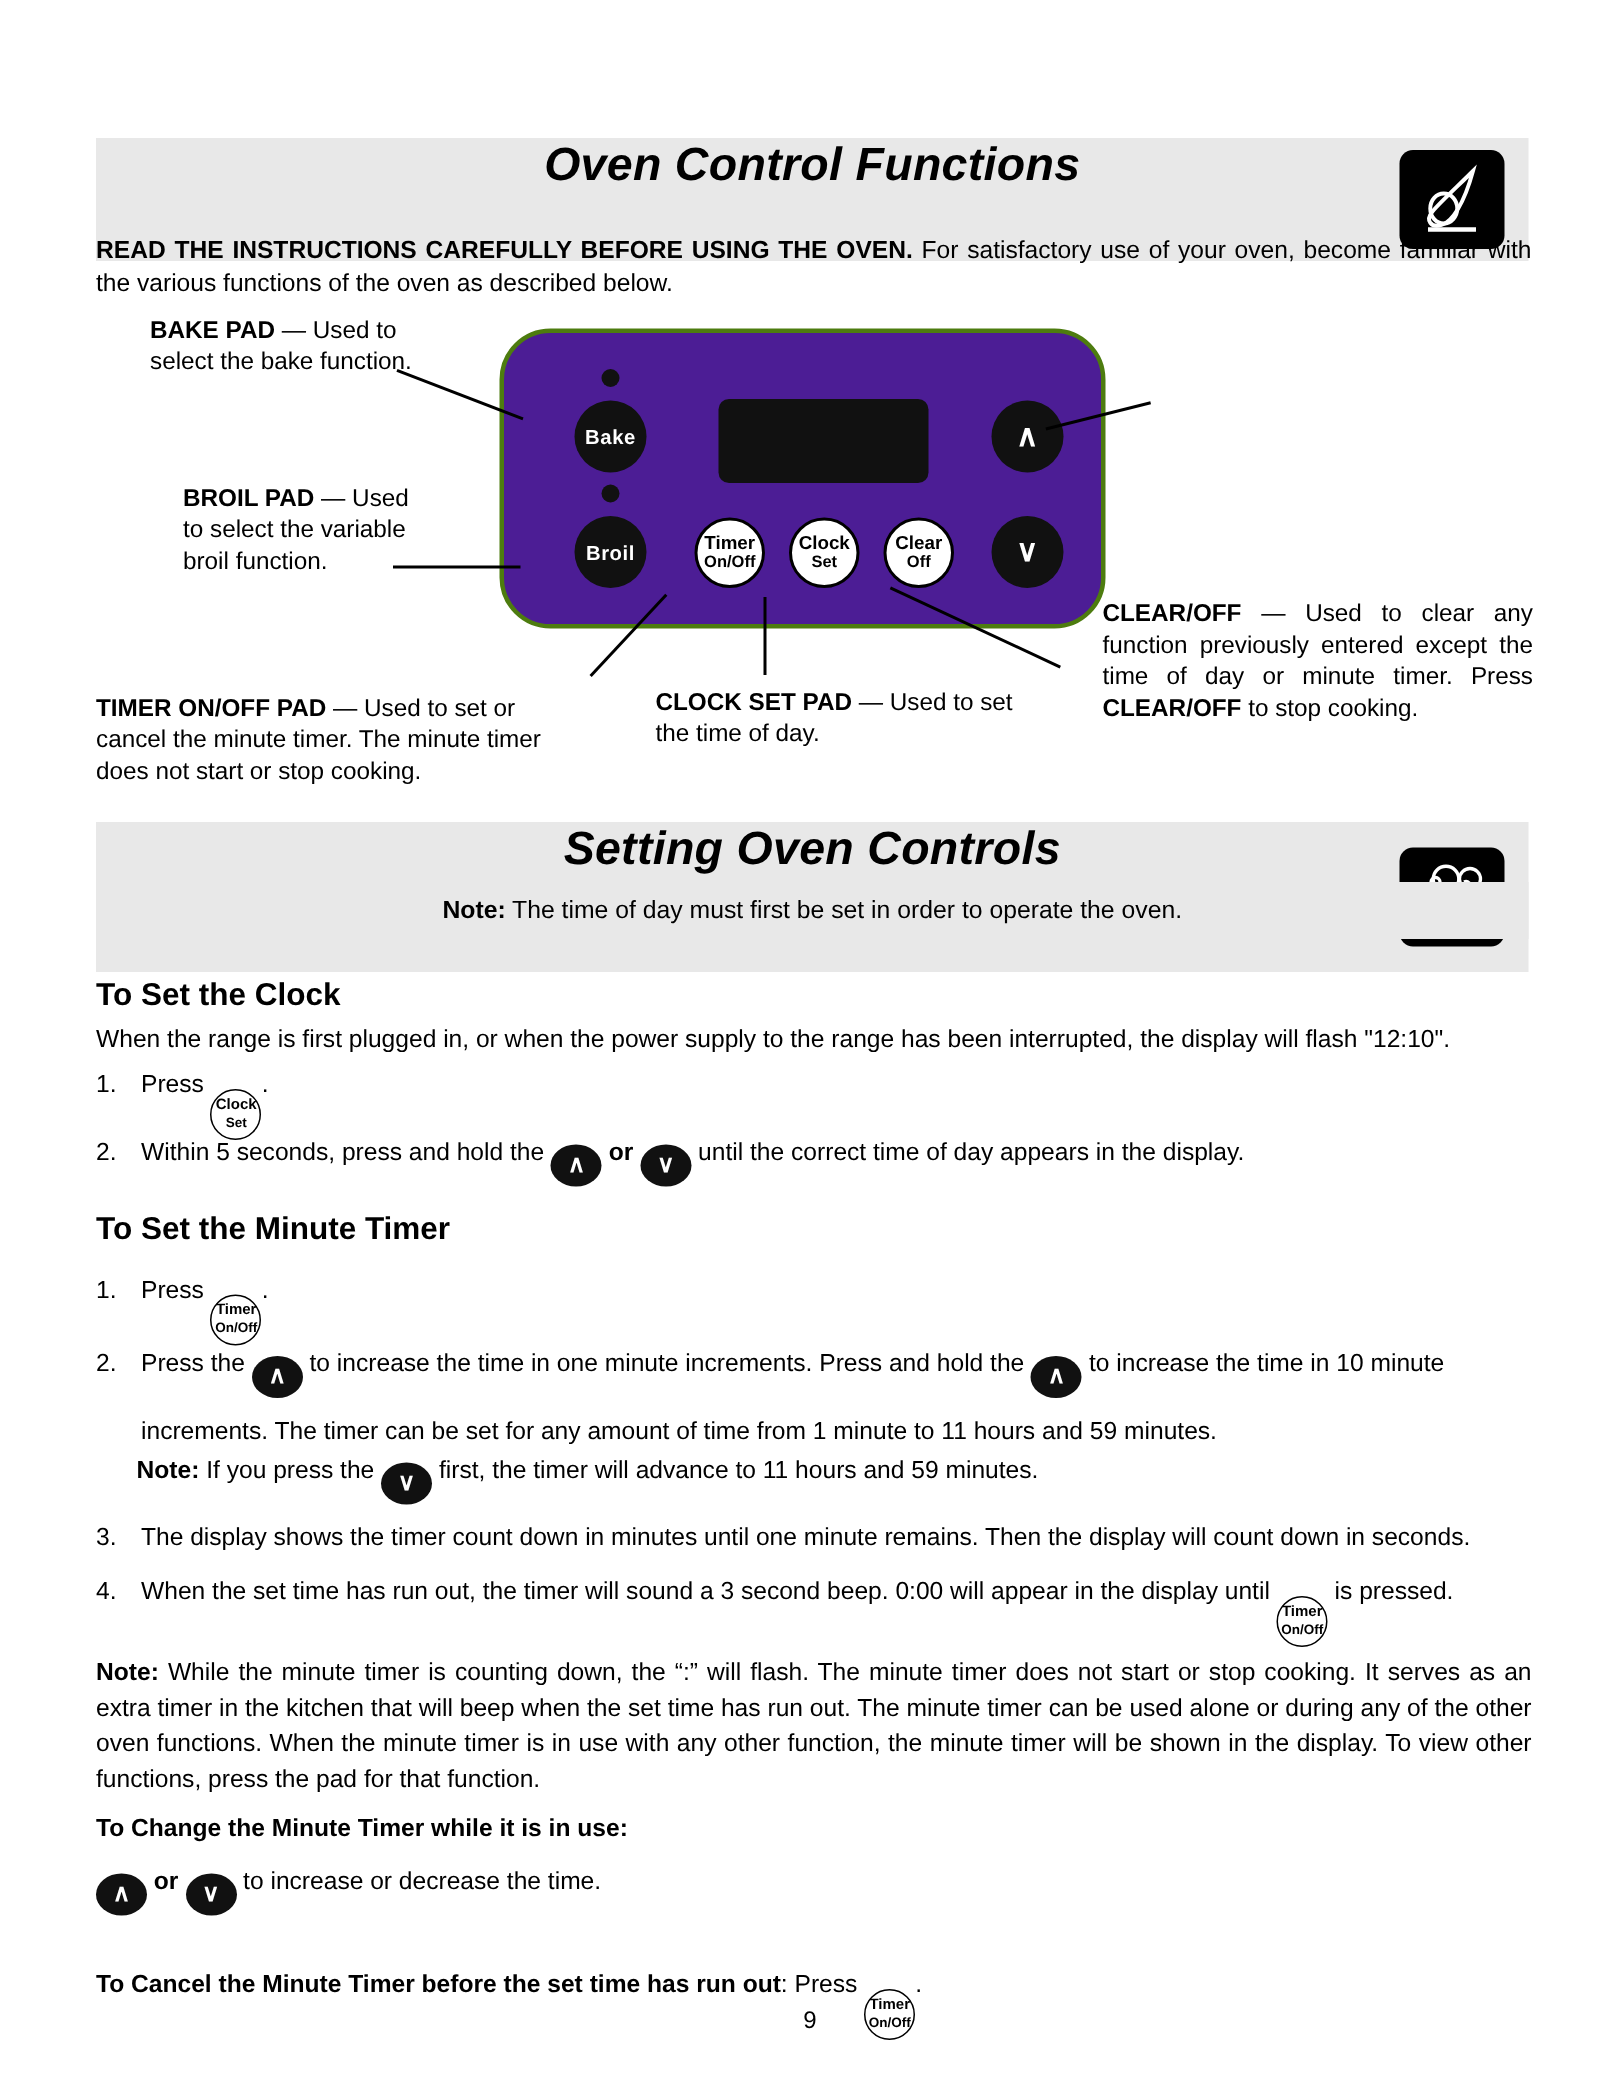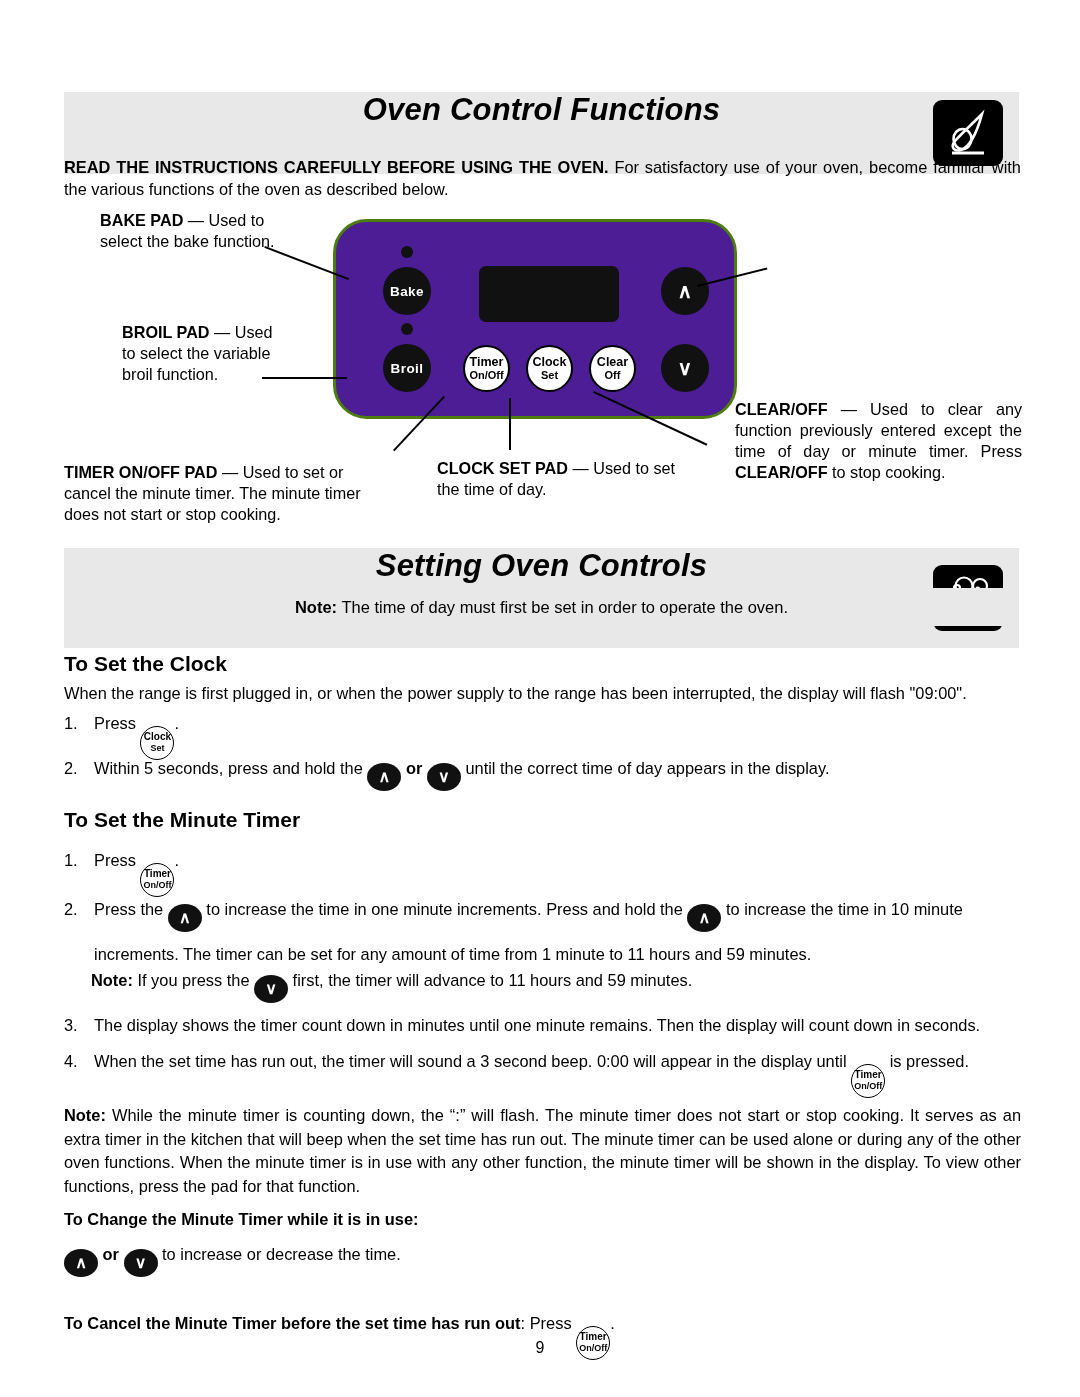--- a/index.html
+++ b/index.html
@@ -198,21 +198,21 @@
   </div>
 
   <div class="note-band">
     <div>
       <b>Note:</b><span> The time of day must first be set in order to operate the oven.</span>
     </div>
   </div>
 
   <div class="h2" id="h-clock">To Set the Clock</div>
 
-  <div class="para" style="left:64px;top:682px;width:957px;">When the range is first plugged in, or when the power supply to the range has been interrupted, the display will flash "09:00".</div>
+  <div class="para" style="left:64px;top:682px;width:957px;">When the range is first plugged in, or when the power supply to the range has been interrupted, the display will flash "12:10".</div>
 
   <div class="step" style="left:64px;top:708px;width:500px;">
     <span class="num">1.</span>
     <span class="body"><span>Press </span><span class="ipad">
           <span class="l1">Clock</span>
           <span class="l2">Set</span>
         </span><span>.</span></span>
   </div>
 
   <div class="step" style="left:64px;top:753px;width:957px;">

